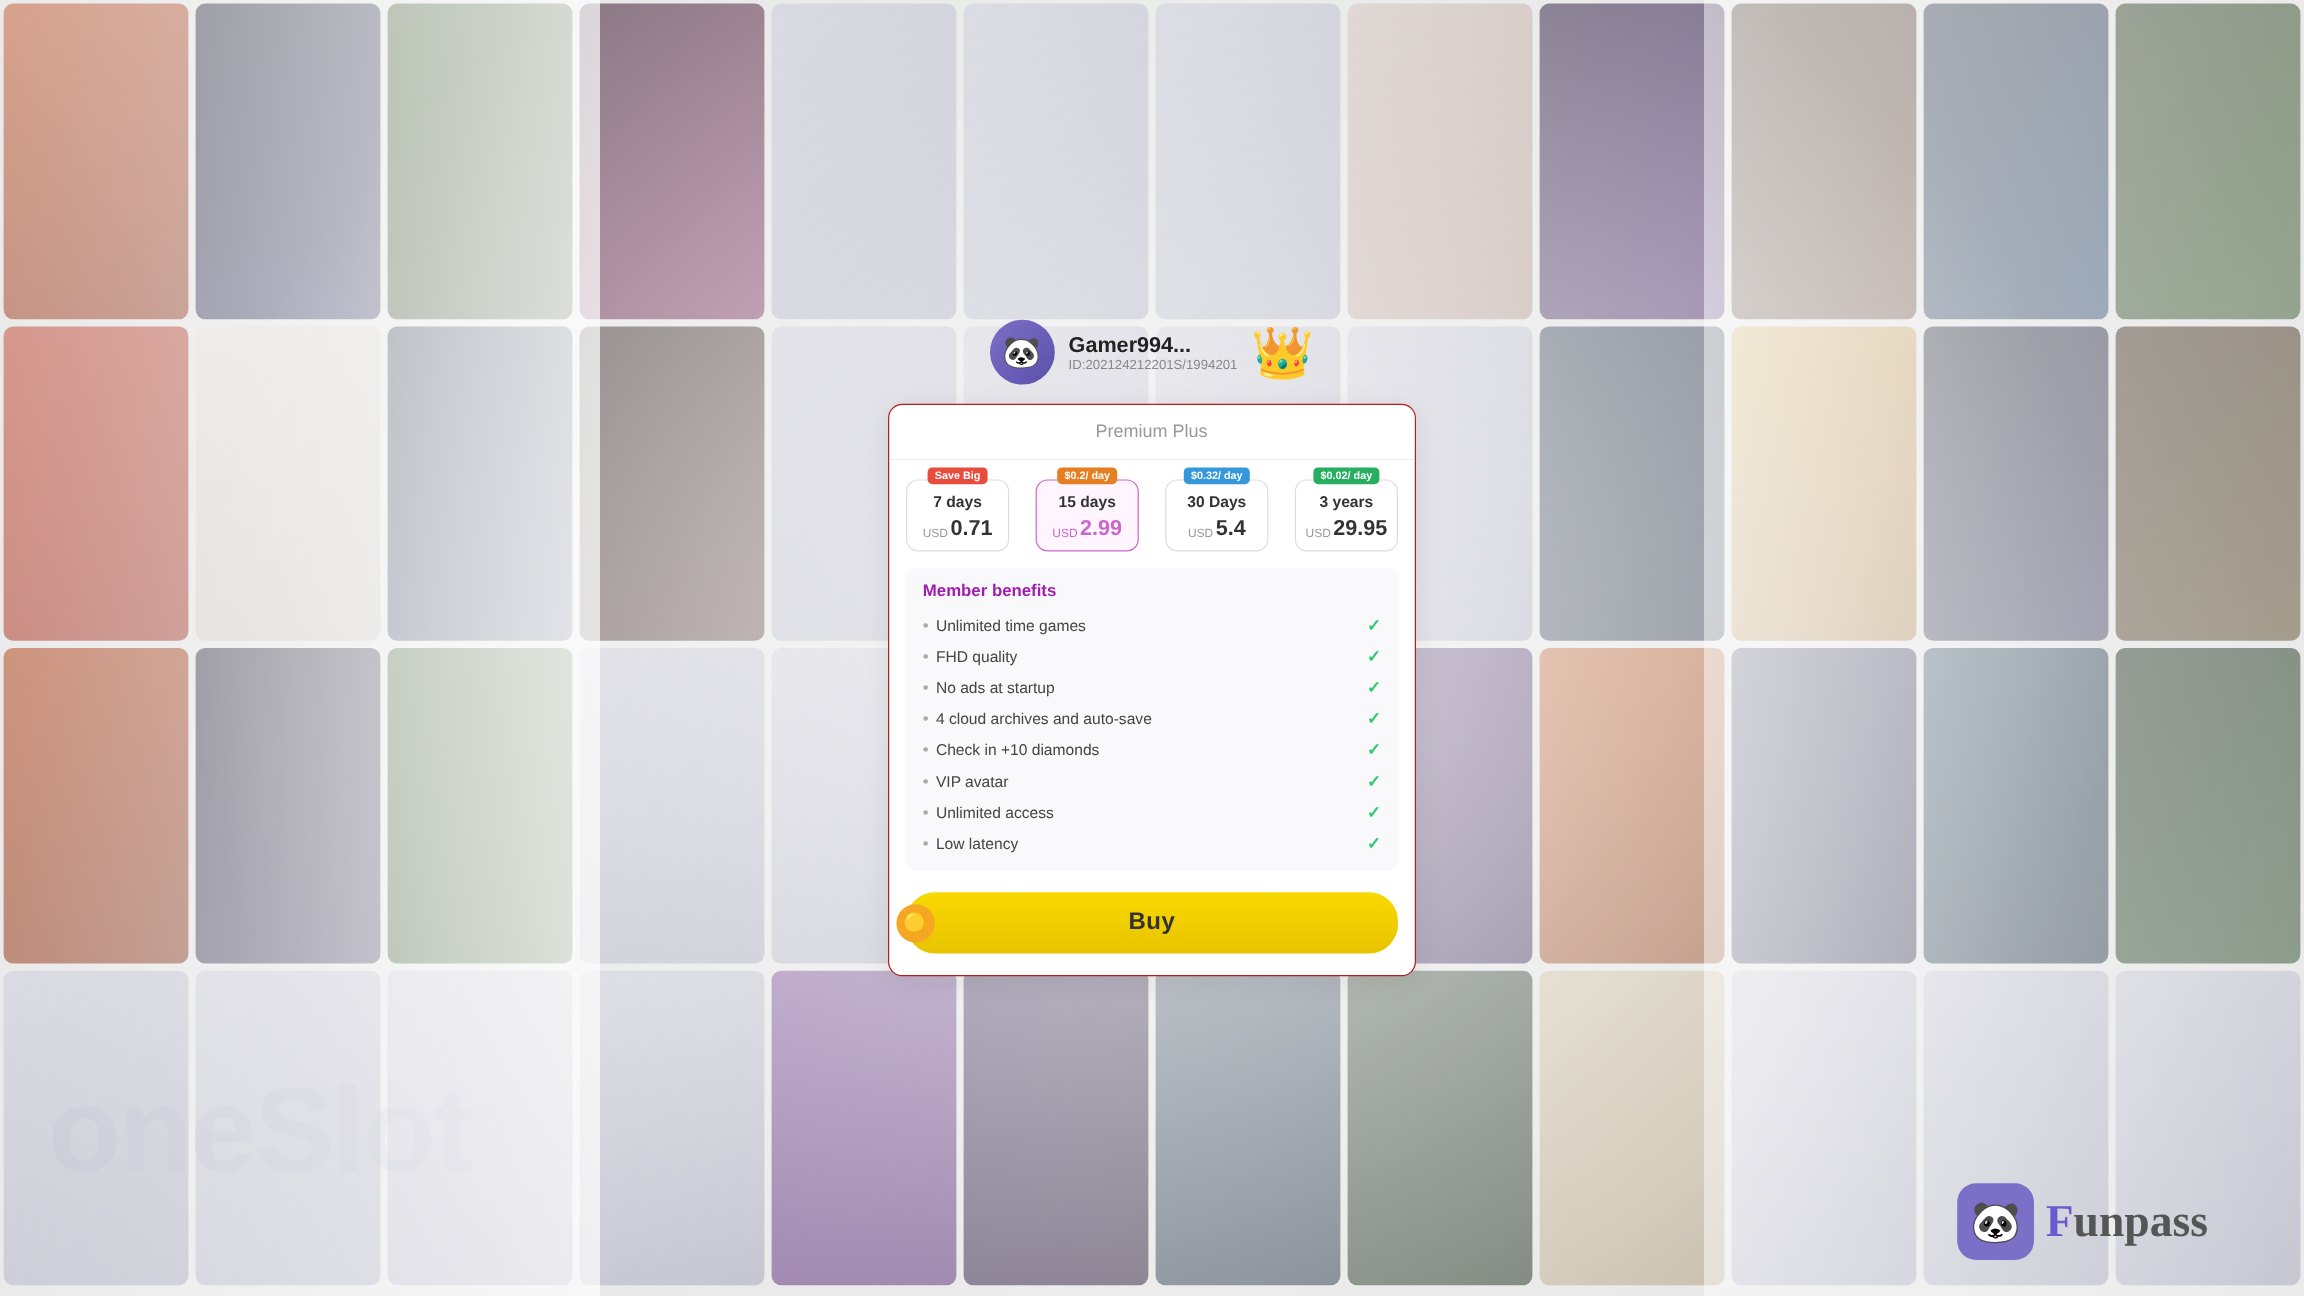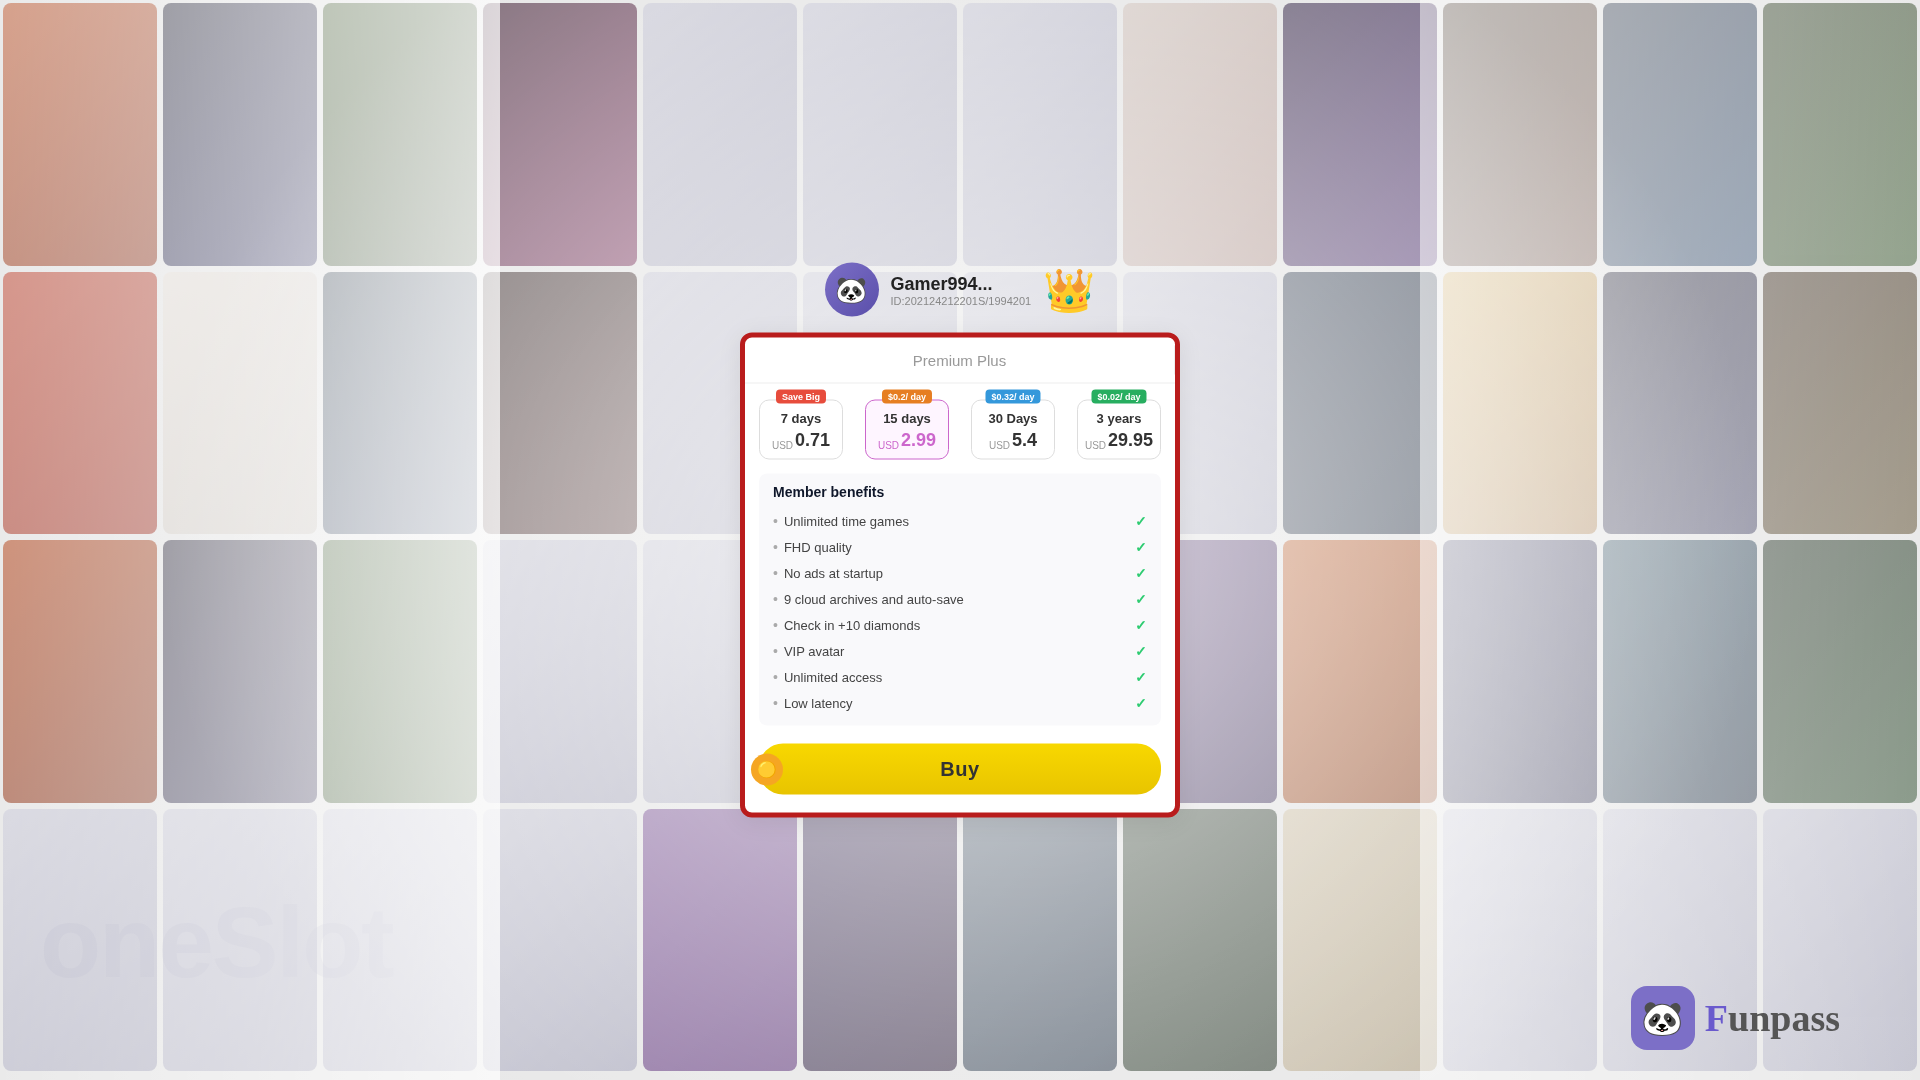--- a/index.html
+++ b/index.html
@@ -153,21 +153,21 @@
       bottom: 0;
       width: 500px;
       background: linear-gradient(to right, rgba(255,255,255,0.1) 0%, rgba(255,255,255,0.7) 100%);
       z-index: 3;
       pointer-events: none;
     }
 
     .white-card {
       width: 440px;
       background: white;
-      border: 5px solid #b91c1c;
+      border: 1px solid #b91c1c;
       border-radius: 12px;
       overflow: hidden;
       box-shadow: 0 4px 24px rgba(0,0,0,0.08);
     }
 
     .tabs-row {
       display: flex;
       border-bottom: 1px solid #eee;
     }
     .tab-item {
@@ -259,21 +259,21 @@
 
     .benefits-box {
       margin: 0 14px 14px;
       background: #f9f9fb;
       border-radius: 8px;
       padding: 10px 14px;
     }
     .benefits-heading {
       font-size: 14px;
       font-weight: 700;
-      color: #0f172a;
+      color: #a21caf;
       margin-bottom: 8px;
     }
     .benefit-row {
       display: flex;
       justify-content: space-between;
       align-items: center;
       padding: 5px 0;
     }
     .benefit-text {
       font-size: 13px;
@@ -461,21 +461,21 @@
         <div class="benefit-text">
           <span class="dot">•</span>
           <span>No ads at startup</span>
         </div>
         <span class="chk">✓</span>
       </div>
 
       <div class="benefit-row">
         <div class="benefit-text">
           <span class="dot">•</span>
-          <span>9 cloud archives and auto-save</span>
+          <span>4 cloud archives and auto-save</span>
         </div>
         <span class="chk">✓</span>
       </div>
 
       <div class="benefit-row">
         <div class="benefit-text">
           <span class="dot">•</span>
           <span>Check in +10 diamonds</span>
         </div>
         <span class="chk">✓</span>

